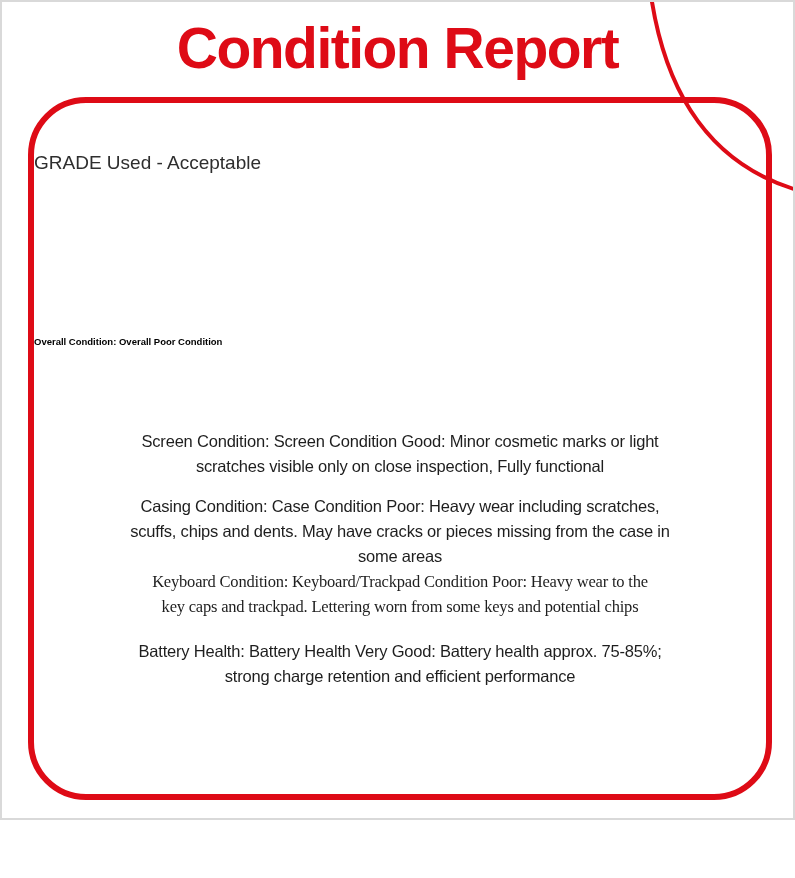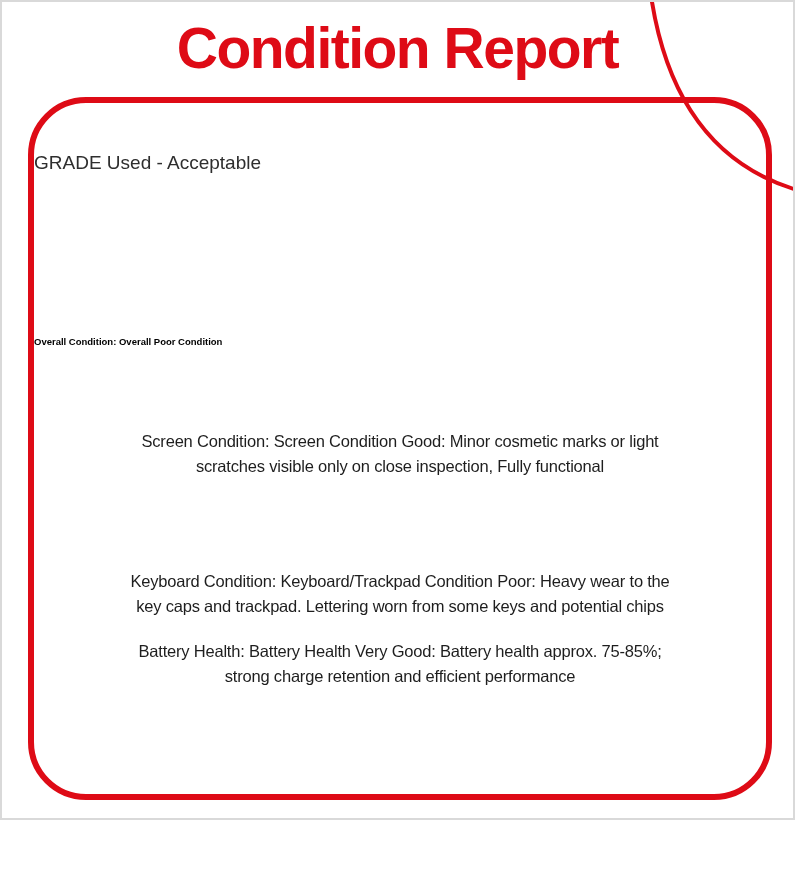--- a/index.html
+++ b/index.html
@@ -79,21 +79,21 @@
     width: 700px;
     text-align: center;
     white-space: pre-line;
     font-size: 16.5px;
     line-height: 25px;
     letter-spacing: -0.2px;
     color: var(--body-text);
   }
   .section--screen   { top: 311px; margin-top: 15px; }
   .section--casing   { top: 391px; }
-  .section--keyboard { top: 466px; }
+  .section--keyboard { top: 466px; font-family: Liberation Serif, serif; }
   .section--battery  { top: 536px; text-align: center; }
 </style>
 </head>
 <body>
 
 <div class="page">
 
   <h1 class="title">Condition Report</h1>
 
   <svg class="swoosh" viewBox="0 0 795 878" xmlns="http://www.w3.org/2000/svg" aria-hidden="true">
@@ -102,20 +102,23 @@
 
   <div class="report-box">
 
     <div class="grade">GRADE Used - Acceptable</div>
 
     <div class="overall">Overall Condition: Overall Poor Condition</div>
 
     <p class="section section--screen">Screen Condition: Screen Condition Good: Minor cosmetic marks or light
 scratches visible only on close inspection, Fully functional</p>
 
+    <p class="section section--casing">Casing Condition: Case Condition Poor: Heavy wear including scratches,
+scuffs, chips and dents. May have cracks or pieces missing from the case in
+some areas</p>
 
     <p class="section section--keyboard">Keyboard Condition: Keyboard/Trackpad Condition Poor: Heavy wear to the
 key caps and trackpad. Lettering worn from some keys and potential chips</p>
 
     <p class="section section--battery">Battery Health: Battery Health Very Good: Battery health approx. 75-85%;
 strong charge retention and efficient performance</p>
 
   </div>
 </div>
 

